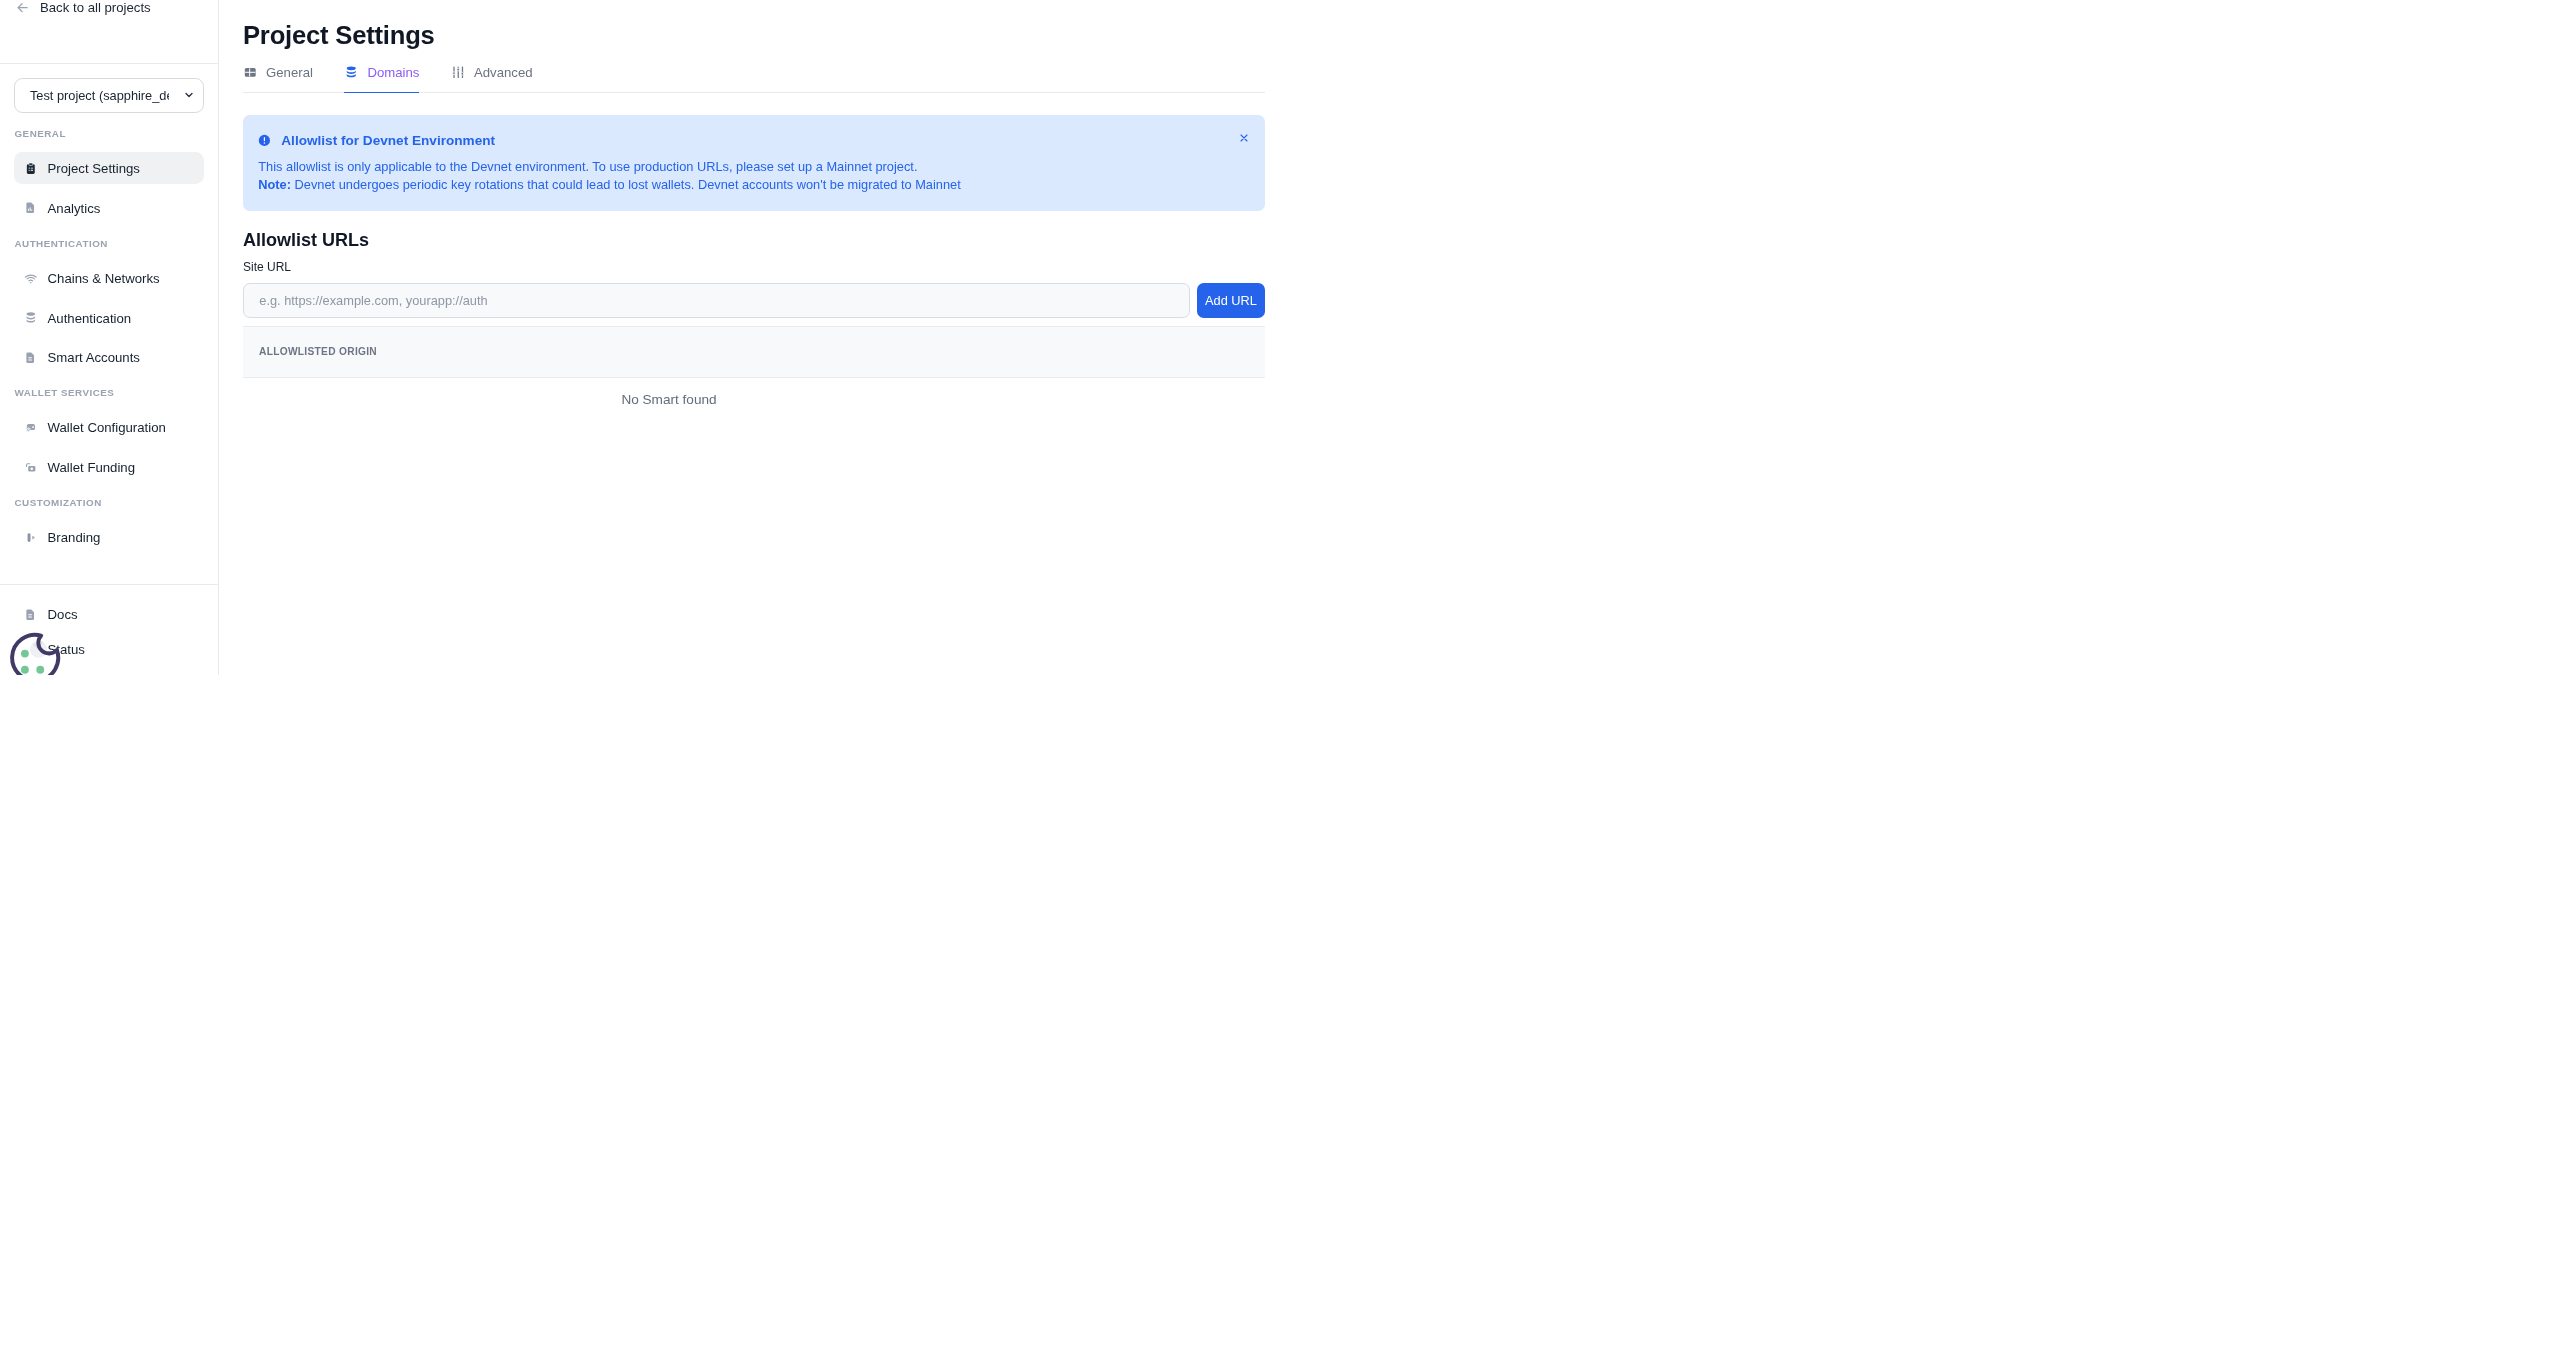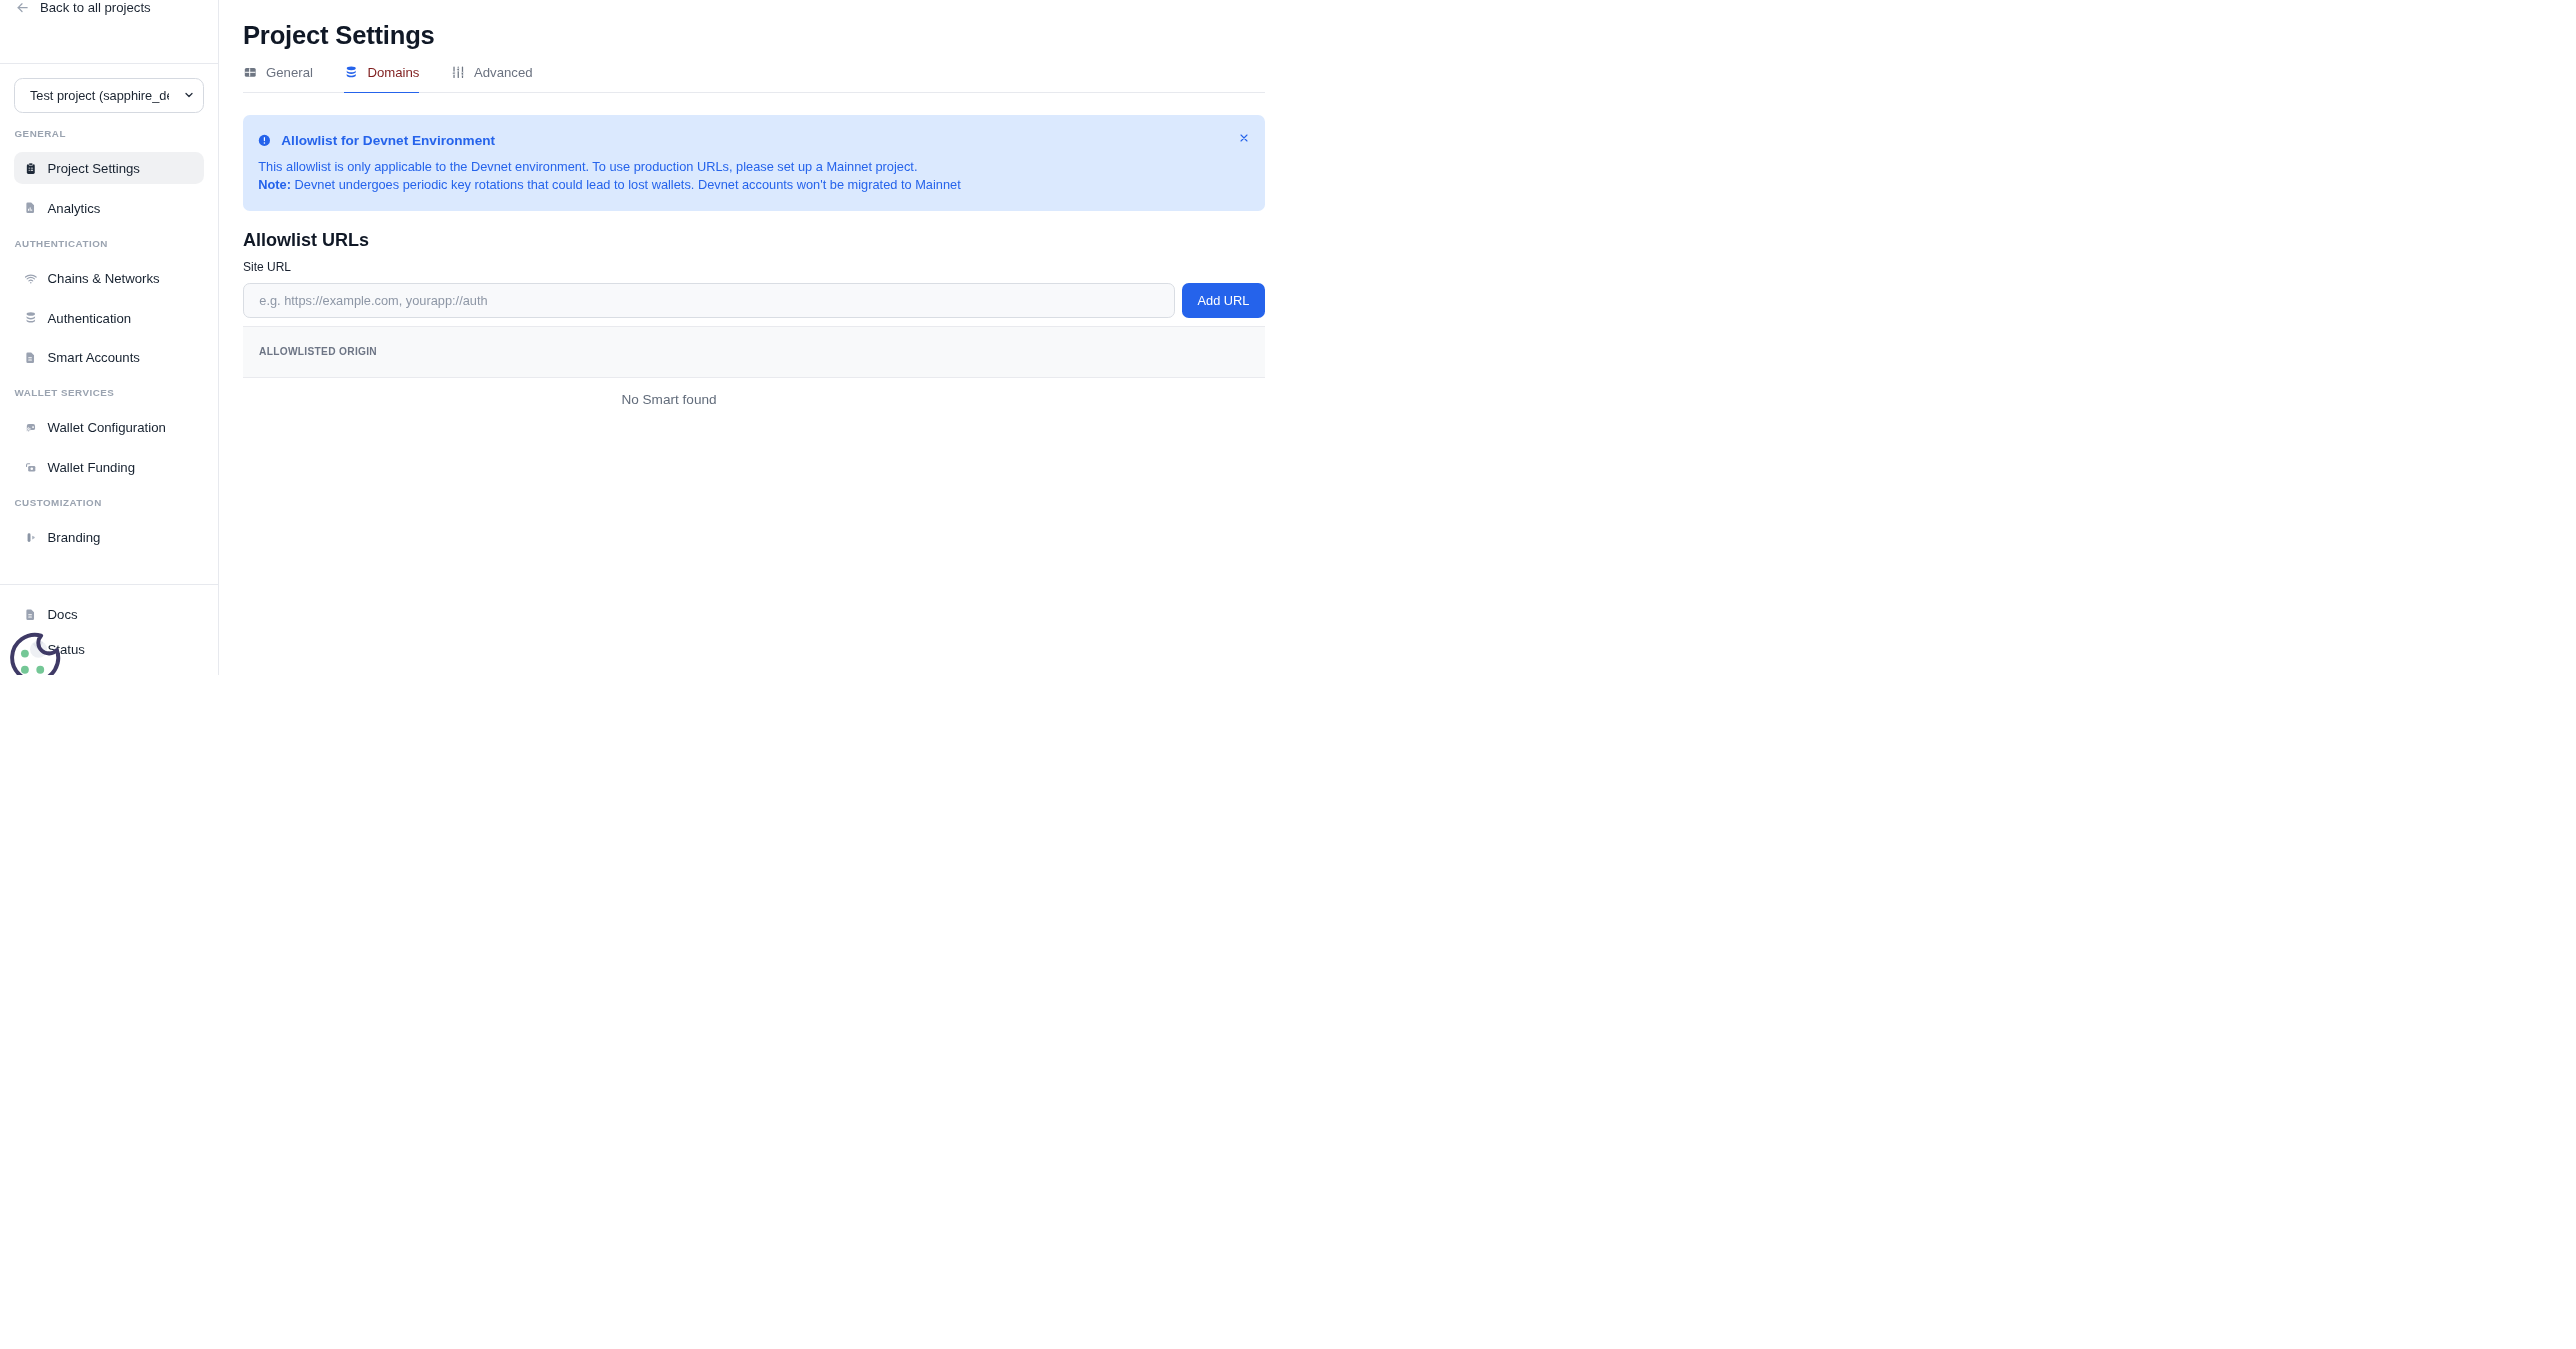--- a/index.html
+++ b/index.html
@@ -47,21 +47,21 @@
   .sidebar-footer .nav-item + .nav-item { margin-top:2.6px; }
   .cookie-widget { position:absolute; left:6.8px; top:628px; z-index:30; cursor:pointer; }
   
   .main { flex:1; padding:19px 23px 0 24px; min-width:0; }
   .page-title { font-size:25.6px; line-height:32px; font-weight:700; color:#101826; letter-spacing:-0.2px; }
   .tabs { margin-top:10.2px; display:flex; gap:31.5px; border-bottom:0.9px solid #e7e9ee; }
   .tab {
     display:flex; align-items:center; gap:8.5px; padding:3.4px 0 12px 0;
     font-size:13.2px; font-weight:500; color:#6b7280; cursor:pointer;
   }
-  .tab.active { color:#7f1d1d; border-bottom:1.7px solid #2563eb; margin-bottom:-0.9px; }
+  .tab.active { color:#8b5cf6; border-bottom:1.7px solid #2563eb; margin-bottom:-0.9px; }
   
   .banner {
     margin-top:22px; background:#dbe9fe; border-radius:6.8px; position:relative;
     padding:18px 44px 17px 15.3px;
   }
   .banner-head { display:flex; align-items:center; gap:10.2px; }
   .banner-title { font-size:13.6px; line-height:15.3px; font-weight:600; color:#2563eb; }
   .banner-body { margin-top:10.2px; font-size:12.8px; line-height:18px; color:#2563eb; }
   .banner-body b { font-weight:700; }
   .banner-close {
@@ -70,21 +70,21 @@
   
   .h2 { margin-top:19px; font-size:18px; line-height:20.4px; font-weight:700; color:#101826; }
   .field-label { margin-top:10.2px; font-size:12px; line-height:13.6px; font-weight:500; color:#18202e; }
   .url-row { margin-top:8.5px; display:flex; gap:6.8px;align-items:flex-end; }
   .url-input {
     flex:1; height:35px; border:0.9px solid #d9dde3; border-radius:6.8px; background:#f8f9fb;
     padding:0 15.3px; font-size:12.8px; font-family:inherit; color:#1b2430; outline:none;
   }
   .url-input::placeholder { color:#8e97a6; }
   .add-btn {
-    width:83px; height:35px; background:#2563eb; color:#fff; border:none; border-radius:6.8px;
+    width:68px; height:35px; background:#2563eb; color:#fff; border:none; border-radius:6.8px;
     font-size:12.8px; font-weight:500; font-family:inherit; cursor:pointer;
   }
   .table-header {
     margin-top:7.7px; height:52px; background:#f8f9fa; border-top:0.9px solid #e9eaee;
     border-bottom:0.9px solid #e9eaee; display:flex; align-items:center; padding-left:16px;
   }
   .table-header span {
     font-size:10.2px; font-weight:700; color:#6d7585; letter-spacing:0.3px; text-transform:uppercase;
   }
   .empty-state { width:852px; padding-top:14.5px; text-align:center; font-size:13.6px; color:#626c7b; }

